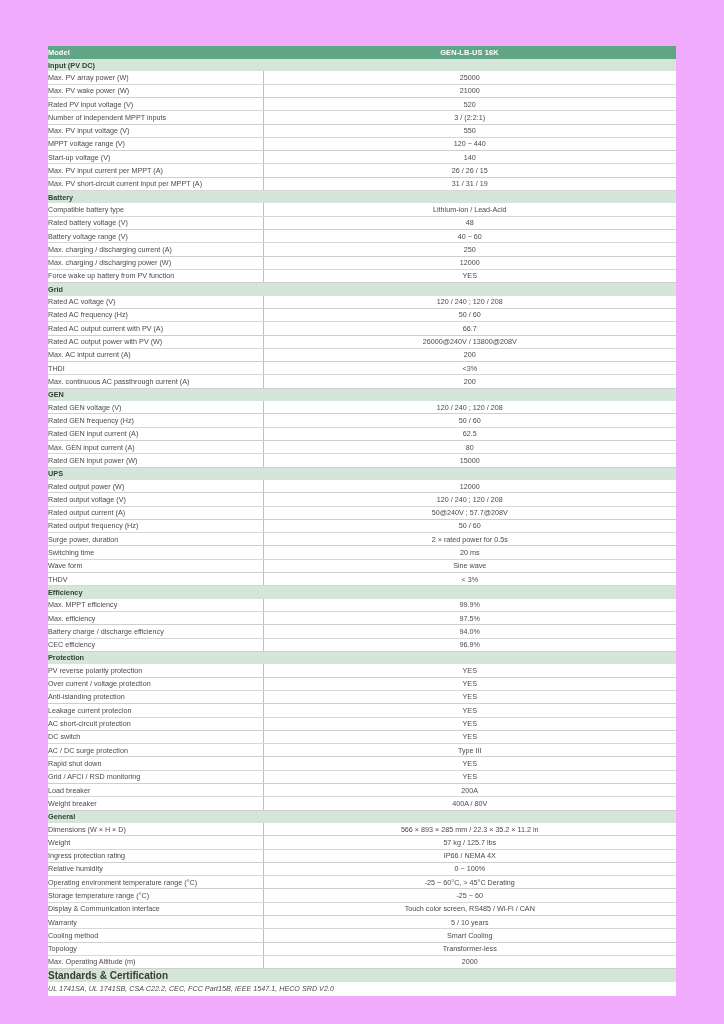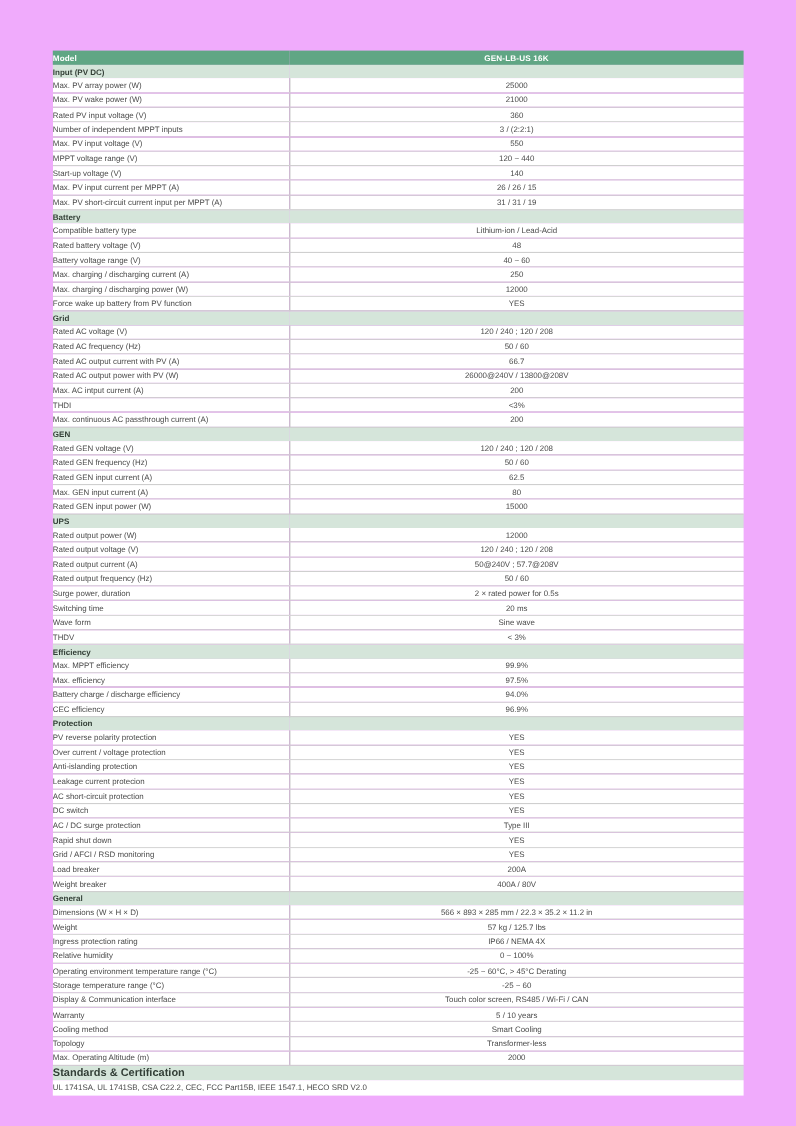--- a/index.html
+++ b/index.html
@@ -99,20 +99,21 @@
     font-weight: bold;
     padding-left: 6px;
   }
   tr.row-cert-body td {
     height: 14px;
     font-size: 7.2px;
     color: #4a4a4a;
     padding-left: 6px;
     background: #ffffff;
     white-space: nowrap;
+    font-style: italic;
   }
 </style>
 </head>
 <body>
 
 <div id="sheet">
   <table id="spec-table">
     <colgroup>
       <col class="col-label">
       <col class="col-value">
@@ -129,21 +130,21 @@
         <tr class="row-data">
           <td class="dl">Max. PV array power (W)</td>
           <td class="dv">25000</td>
         </tr>
         <tr class="row-data">
           <td class="dl">Max. PV wake power (W)</td>
           <td class="dv">21000</td>
         </tr>
         <tr class="row-data">
           <td class="dl">Rated PV input voltage (V)</td>
-          <td class="dv">360</td>
+          <td class="dv">520</td>
         </tr>
         <tr class="row-data">
           <td class="dl">Number of independent MPPT inputs</td>
           <td class="dv">3 / (2:2:1)</td>
         </tr>
         <tr class="row-data">
           <td class="dl">Max. PV input voltage (V)</td>
           <td class="dv">550</td>
         </tr>
         <tr class="row-data">

